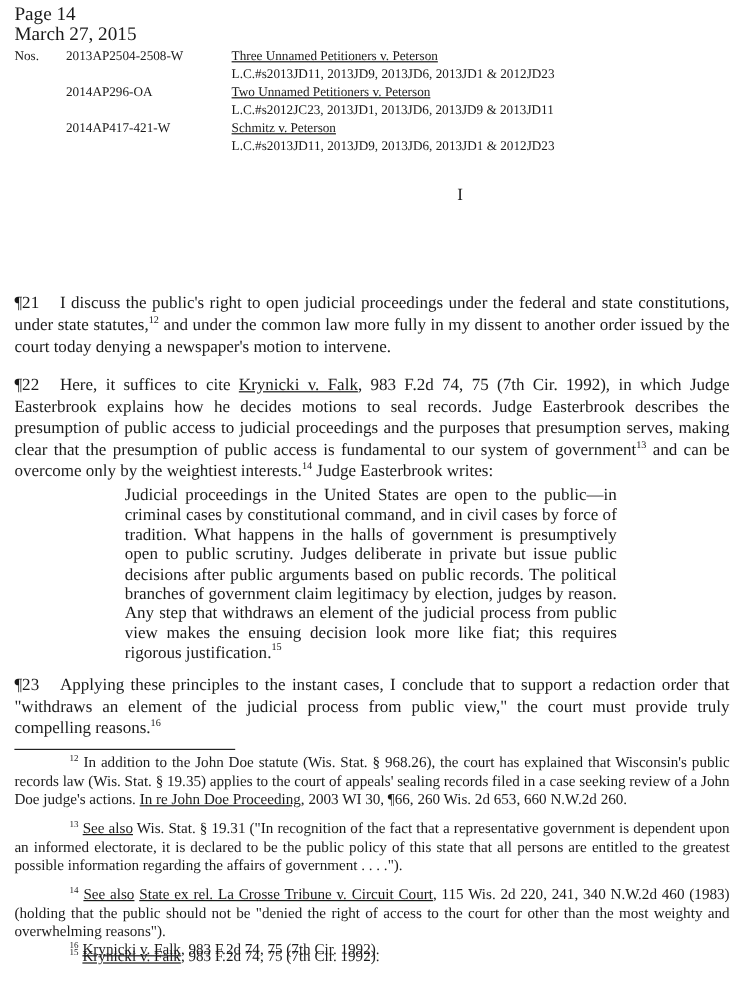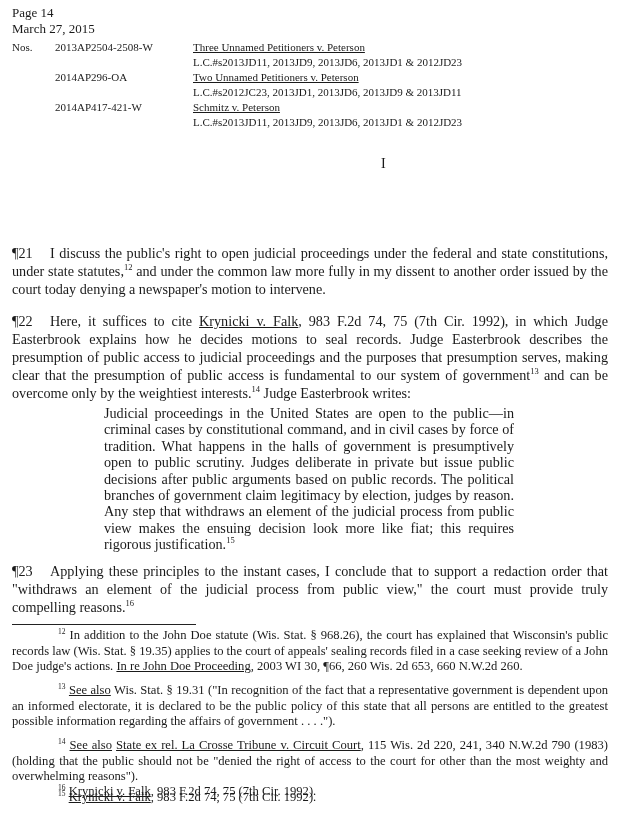--- a/index.html
+++ b/index.html
@@ -3,21 +3,21 @@
 <meta charset="utf-8">
 <style>
   html, body { margin: 0; padding: 0; background: #ffffff; }
   body {
     width: 620px; height: 839px; overflow: hidden; position: relative;
     font-family: "Liberation Serif", "DejaVu Serif", serif;
     color: #1a1a1a;
   }
   .page { position: absolute; left: 0; top: 0; width: 620px; height: 839px; }
   .abs { position: absolute; white-space: nowrap; }
-  .hdr { font-size: 13px; line-height: 16px; left: 12px; }
+  .hdr { font-size: 16px; line-height: 16px; left: 12px; }
   .nos { font-size: 11px; line-height: 15px; }
   u, .u { text-decoration: underline; text-underline-offset: 1px; }
   .body-text {
     position: absolute; left: 12px; width: 596px;
     font-size: 14.2px; line-height: 18px; text-align: justify;
   }
   .para-num { display: inline-block; width: 38px; }
   .quote {
     position: absolute; left: 104px; width: 410px;
     font-size: 14.2px; line-height: 16.4px; text-align: justify;
@@ -80,21 +80,21 @@
 
   <div class="fn" style="top:628px;">
     <span class="indent"></span><sup>12</sup><span> In addition to the John Doe statute (Wis. Stat. § 968.26), the court has explained that Wisconsin's public records law (Wis. Stat. § 19.35) applies to the court of appeals' sealing records filed in a case seeking review of a John Doe judge's actions.  </span><span class="u">In re John Doe Proceeding</span><span>, 2003 WI 30, ¶66, 260 Wis. 2d 653, 660 N.W.2d 260.</span>
   </div>
 
   <div class="fn" style="top:683px;">
     <span class="indent"></span><sup>13</sup> <span class="u">See also</span><span> Wis. Stat. § 19.31 ("In recognition of the fact that a representative government is dependent upon an informed electorate, it is declared to be the public policy of this state that all persons are entitled to the greatest possible information regarding the affairs of government . . . .").</span>
   </div>
 
   <div class="fn" style="top:738px;">
-    <span class="indent"></span><sup>14</sup> <span class="u">See also</span> <span class="u">State ex rel. La Crosse Tribune v. Circuit Court</span><span>, 115 Wis. 2d 220, 241, 340 N.W.2d 790 (1983) (holding that the public should not be "denied the right of access to the court for other than the most weighty and overwhelming reasons").</span>
+    <span class="indent"></span><sup>14</sup> <span class="u">See also</span> <span class="u">State ex rel. La Crosse Tribune v. Circuit Court</span><span>, 115 Wis. 2d 220, 241, 340 N.W.2d 460 (1983) (holding that the public should not be "denied the right of access to the court for other than the most weighty and overwhelming reasons").</span>
   </div>
 
   <div class="fn-short" style="top:790px;text-align:center;">
     <sup>15</sup> <span class="u">Krynicki v. Falk</span><span>, 983 F.2d 74, 75 (7th Cir. 1992).</span>
   </div>
 
   <div class="fn-short" style="top:784px;text-align:right;">
     <sup>16</sup> <span class="u">Krynicki v. Falk</span><span>, 983 F.2d 74, 75 (7th Cir. 1992).</span>
   </div>
 

